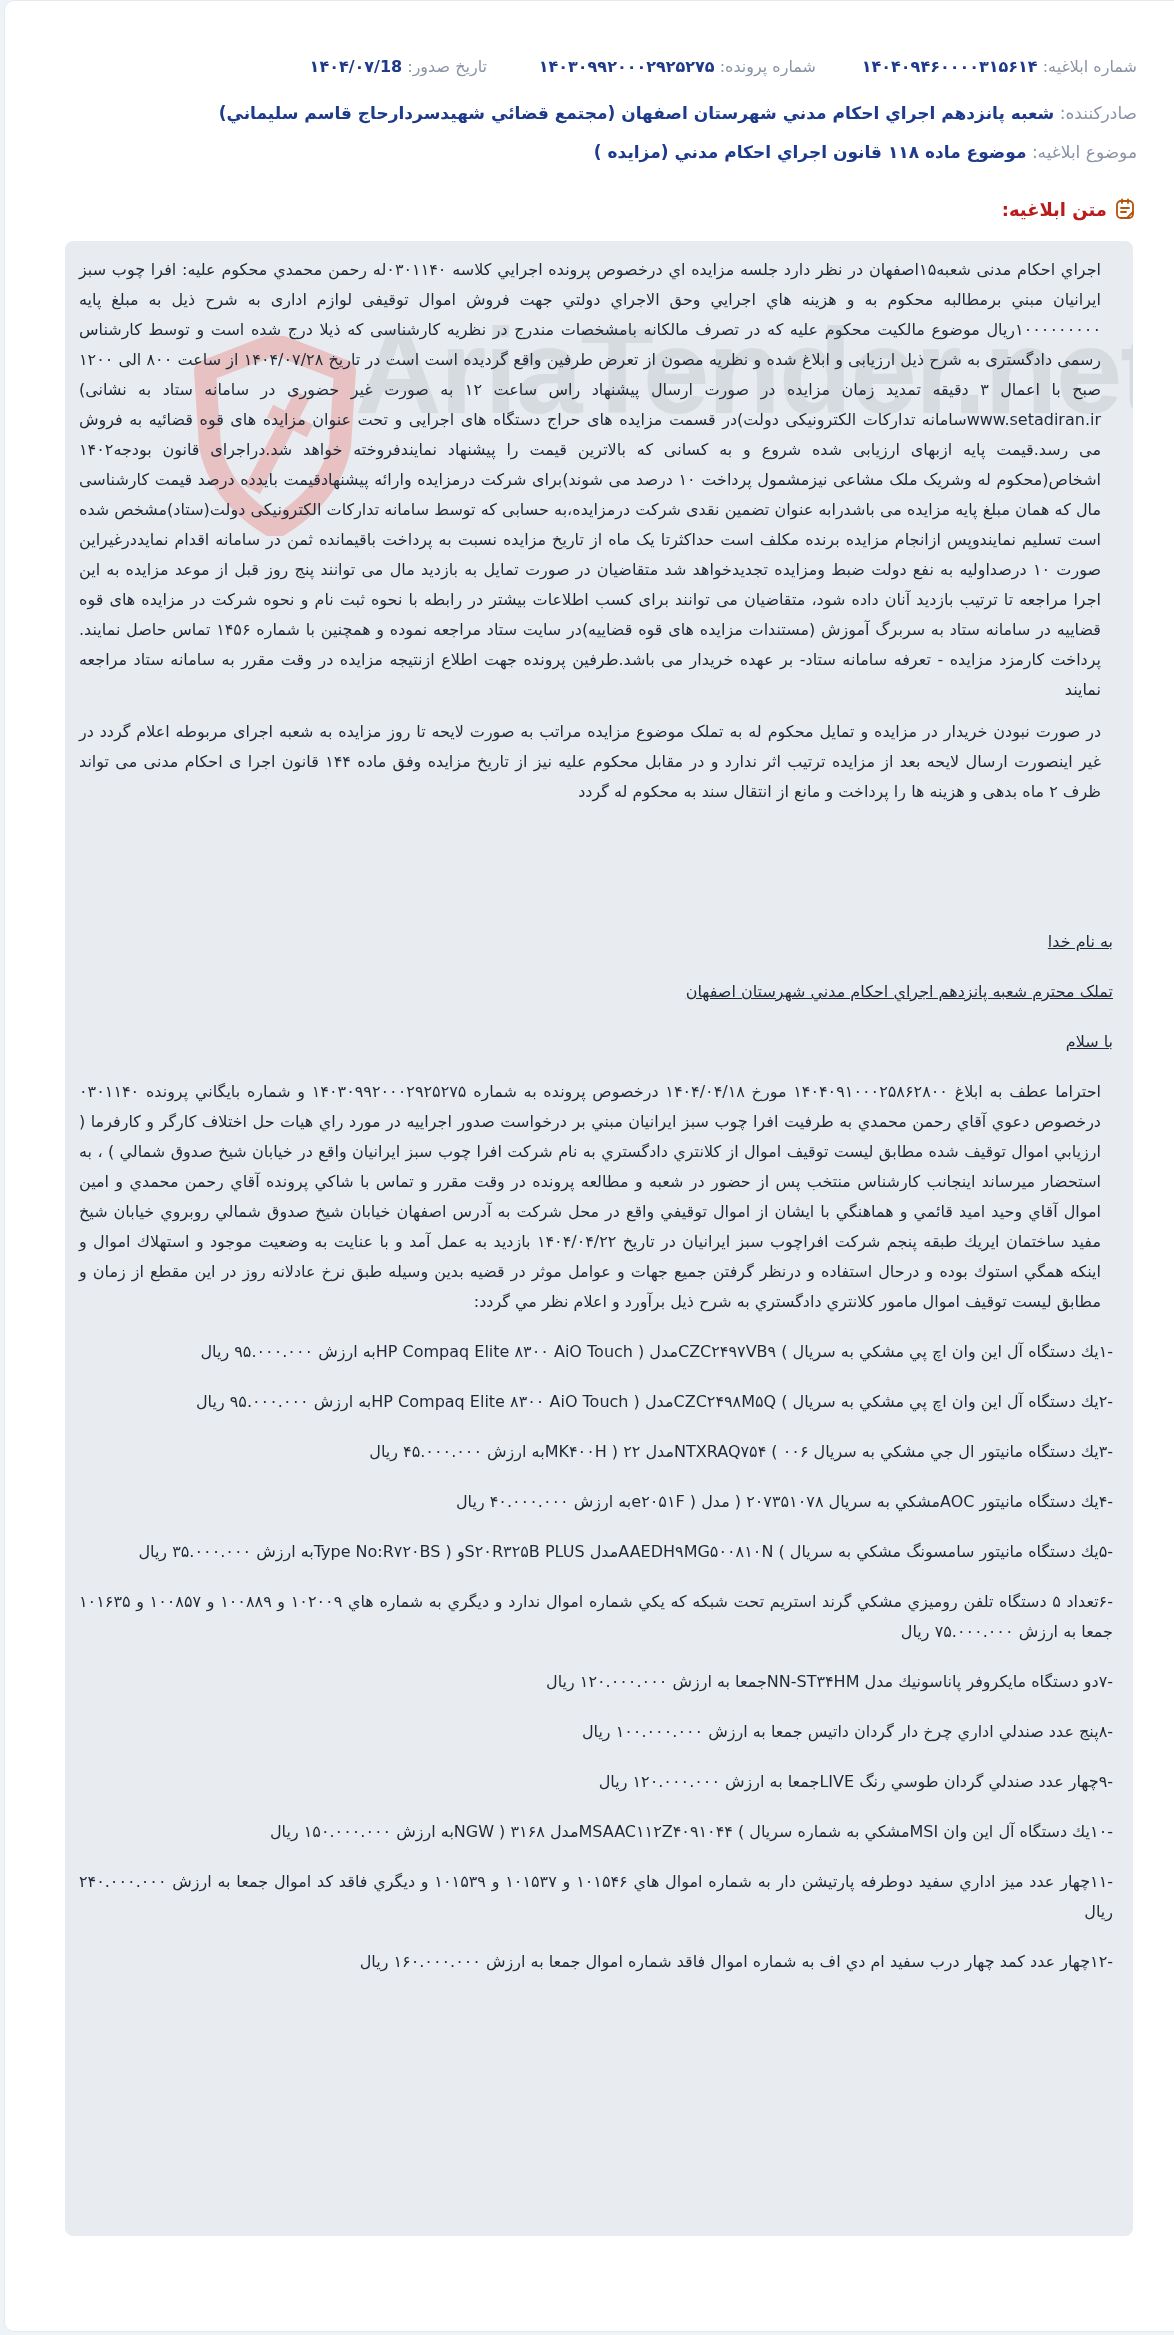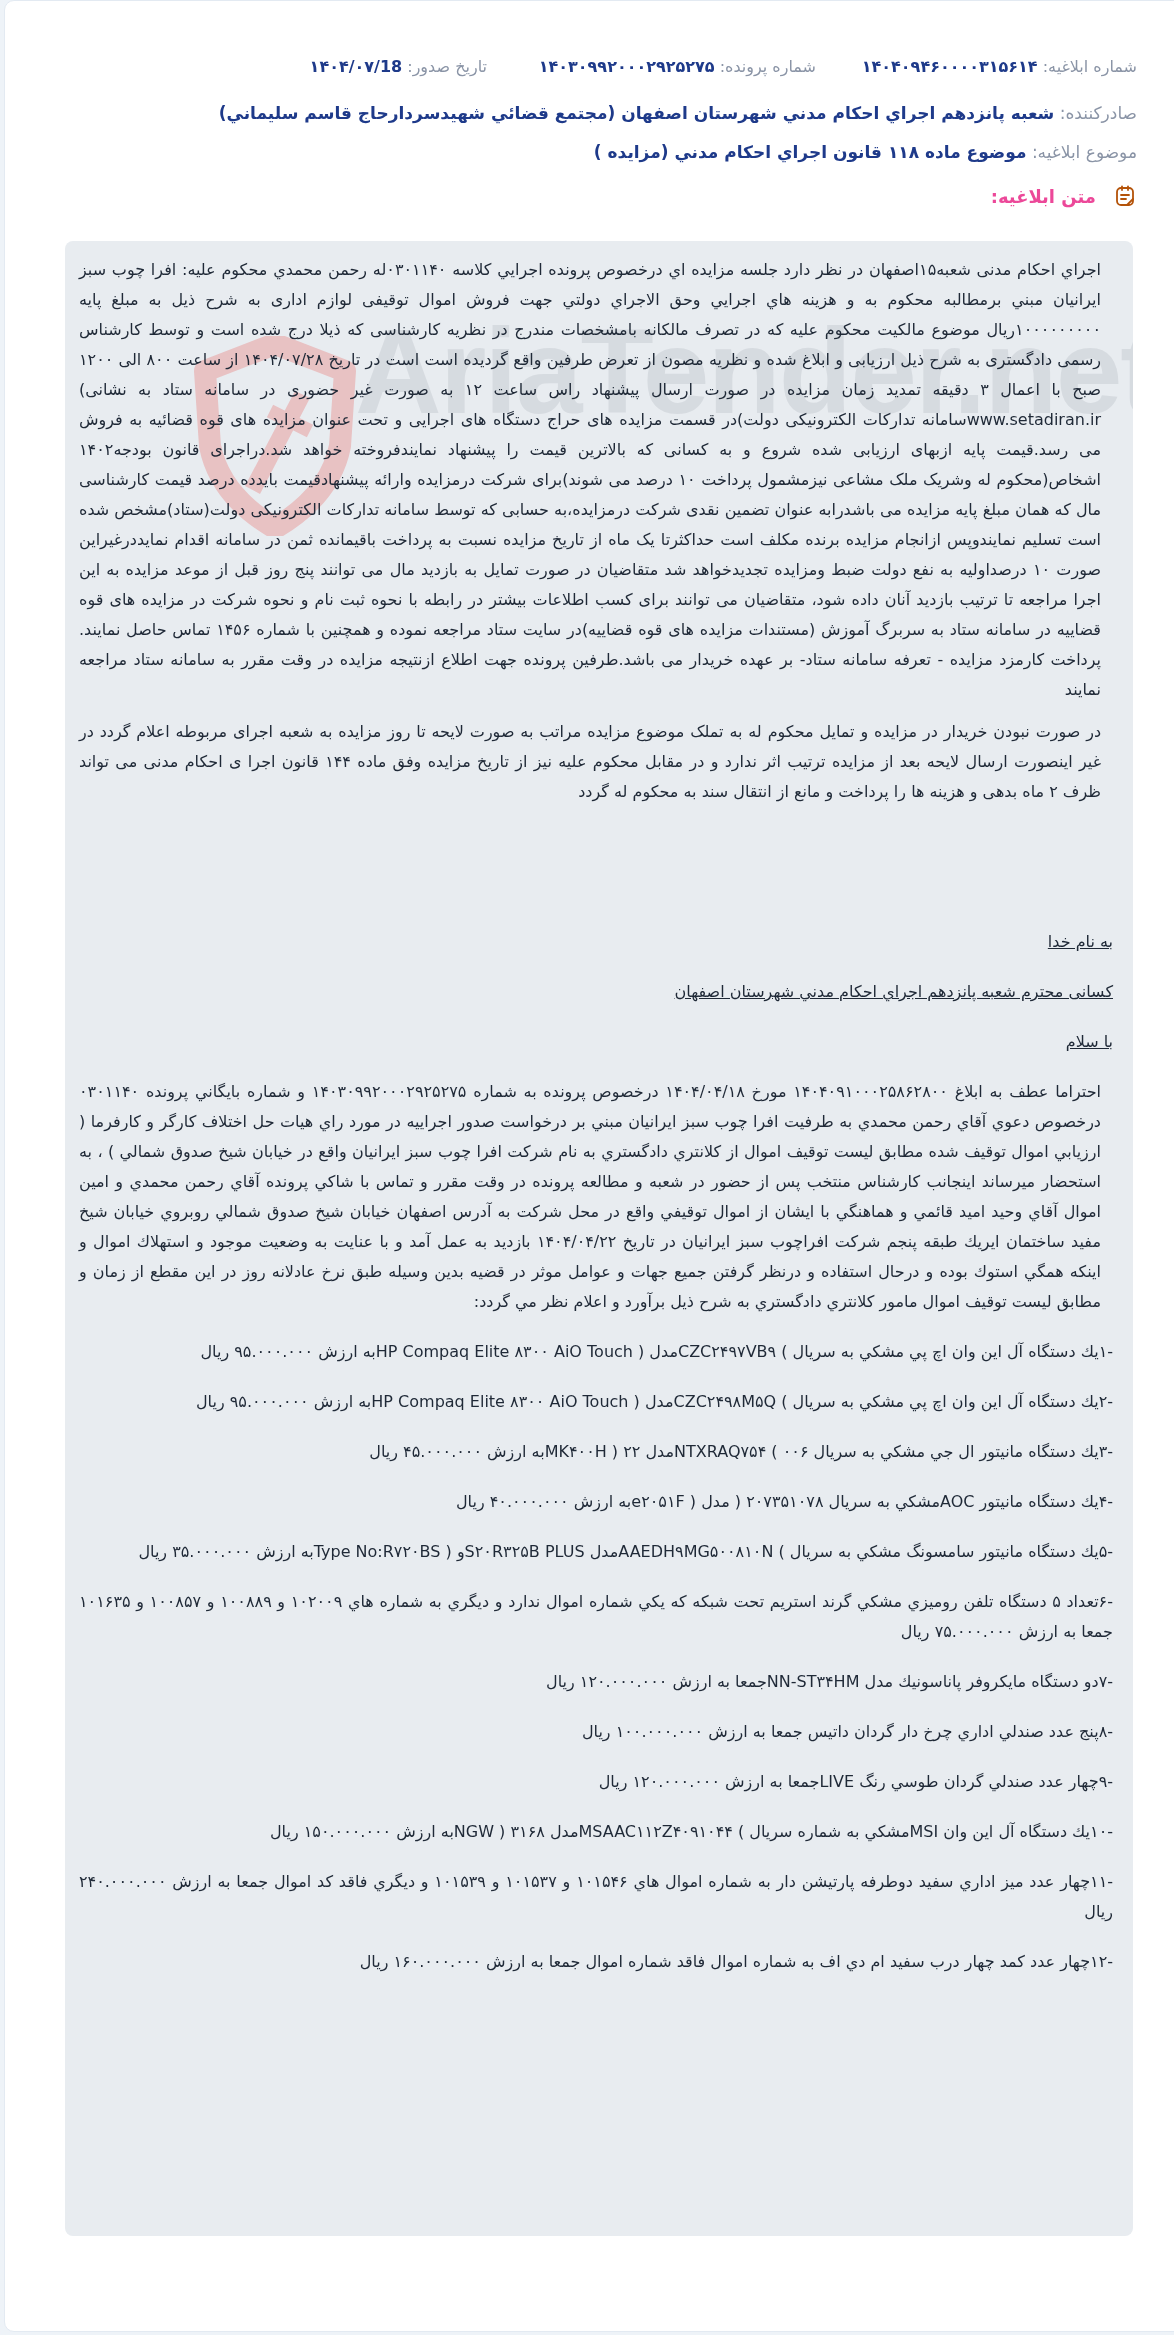--- a/index.html
+++ b/index.html
@@ -56,26 +56,26 @@
     }
     .line .val {
       color: #1e3a8a;
       font-weight: bold;
     }
     .issuer-line { top: 102px; }
     .subject-line { top: 141px; }
 
     .section-title {
       position: absolute;
-      top: 183px;
+      top: 196px;
       right: 46px;
       display: flex;
       align-items: center;
-      gap: 17px;
-      color: #ec4899;
+      gap: 6px;
+      color: #b91c1c;
       font-weight: bold;
       font-size: 18px;
     }
     .section-title svg { display: block; }
 
     .body-panel {
       position: absolute;
       top: 240px;
       left: 60px;
       width: 1068px;
@@ -187,21 +187,21 @@
       </svg>
       <span class="wm-text">AriaTender.net</span>
     </div>
 
     <p class="para">اجراي احكام مدنی شعبه۱۵اصفهان در نظر دارد جلسه مزايده اي درخصوص پرونده اجرايي كلاسه ۰۳۰۱۱۴۰له  رحمن محمدي محكوم عليه: افرا چوب سبز ايرانيان  مبني برمطالبه  محكوم به و هزينه هاي اجرايي وحق الاجراي دولتي جهت فروش اموال توقيفی لوازم اداری به شرح ذيل  به مبلغ پايه ۱۰۰۰۰۰۰۰۰۰ريال موضوع مالكيت محكوم عليه  كه در تصرف مالكانه بامشخصات مندرج در نظريه كارشناسی كه ذيلا درج شده است و توسط كارشناس رسمی دادگستری به شرح ذيل ارزيابی و ابلاغ شده و نظريه مصون از تعرض طرفين واقع گرديده است است در تاريخ ۱۴۰۴/۰۷/۲۸ از ساعت ۸۰۰ الی ۱۲۰۰ صبح با اعمال ۳ دقيقه تمديد زمان مزايده در صورت ارسال پيشنهاد  راس ساعت ۱۲ به صورت غير حضوری در سامانه ستاد به نشانی) www.setadiran.irسامانه تداركات الكترونيكی دولت)در قسمت مزايده های حراج دستگاه های اجرايی و تحت عنوان مزايده های قوه قضائيه به فروش می رسد.قيمت پايه ازبهای ارزيابی شده شروع و به كسانی كه بالاترين قيمت را پيشنهاد نمايندفروخته خواهد شد.دراجرای قانون بودجه۱۴۰۲ اشخاص(محكوم له وشريک ملک مشاعی نيزمشمول پرداخت ۱۰ درصد می شوند)برای شركت درمزايده وارائه پيشنهادقيمت بايدده درصد قيمت كارشناسی مال كه همان مبلغ پايه مزايده می باشدرابه عنوان تضمين نقدی شركت درمزايده،به حسابی كه توسط سامانه تداركات الكترونيكی دولت(ستاد)مشخص شده است تسليم نمايندوپس ازانجام مزايده برنده مكلف است حداكثرتا يک ماه از تاريخ مزايده نسبت به پرداخت باقيمانده ثمن در سامانه اقدام نمايددرغيراين صورت ۱۰ درصداوليه به نفع دولت ضبط ومزايده تجديدخواهد شد متقاضيان در صورت تمايل به بازديد مال  می توانند پنج روز قبل از موعد مزايده به اين اجرا مراجعه تا ترتيب بازديد آنان داده شود، متقاضيان می توانند برای كسب اطلاعات بيشتر در رابطه با نحوه ثبت نام و نحوه شركت در مزايده های قوه قضاييه در سامانه ستاد به سربرگ آموزش (مستندات مزايده های قوه قضاييه)در سايت ستاد مراجعه نموده و همچنين با شماره ۱۴۵۶ تماس حاصل نمايند. پرداخت كارمزد مزايده - تعرفه سامانه ستاد- بر عهده خريدار می باشد.طرفين پرونده جهت اطلاع ازنتيجه مزايده در وقت مقرر به سامانه ستاد مراجعه نمايند</p>
     <p class="para">در صورت نبودن خريدار در مزايده و تمايل محكوم له به تملک موضوع مزايده مراتب به صورت لايحه تا روز مزايده  به شعبه  اجرای مربوطه اعلام گردد در غير اينصورت ارسال لايحه بعد از مزايده ترتيب اثر ندارد  و در مقابل محكوم عليه نيز از تاريخ مزايده وفق ماده ۱۴۴ قانون اجرا ی احكام مدنی می تواند ظرف ۲ ماه بدهی و هزينه ها را پرداخت و مانع از انتقال سند به محكوم له گردد</p>
 
     <div class="para-gap"></div>
 
     <p class="simple-line">به نام خدا</p>
-    <p class="simple-line">كسانی محترم شعبه پانزدهم اجراي احكام مدني شهرستان اصفهان</p>
+    <p class="simple-line">تملک محترم شعبه پانزدهم اجراي احكام مدني شهرستان اصفهان</p>
     <p class="simple-line">با سلام</p>
 
     <p class="para" style="margin-bottom:20px;">احتراما عطف به ابلاغ ۱۴۰۴۰۹۱۰۰۰۲۵۸۶۲۸۰۰ مورخ ۱۴۰۴/۰۴/۱۸ درخصوص پرونده به شماره ۱۴۰۳۰۹۹۲۰۰۰۲۹۲۵۲۷۵ و شماره بايگاني پرونده ۰۳۰۱۱۴۰ درخصوص دعوي آقاي رحمن محمدي به طرفيت افرا چوب سبز ايرانيان مبني بر درخواست صدور اجراييه در مورد راي هيات حل اختلاف كارگر و كارفرما ( ارزيابي اموال توقيف شده مطابق ليست توقيف اموال از كلانتري دادگستري به نام شركت افرا چوب سبز ايرانيان واقع در خيابان شيخ صدوق شمالي ) ، به استحضار ميرساند  اينجانب كارشناس منتخب پس از حضور در شعبه و مطالعه پرونده در وقت مقرر و تماس با شاكي پرونده آقاي رحمن محمدي و امين اموال آقاي وحيد اميد قائمي و هماهنگي با ايشان از اموال توقيفي واقع در محل شركت به آدرس اصفهان خيابان شيخ صدوق شمالي روبروي خيابان شيخ مفيد ساختمان ايريك طبقه پنجم شركت افراچوب سبز ايرانيان در تاريخ ۱۴۰۴/۰۴/۲۲ بازديد به عمل آمد و با عنايت به وضعيت موجود و استهلاك اموال و اينكه همگي استوك بوده و درحال استفاده و درنظر گرفتن جميع جهات و عوامل موثر در قضيه بدين وسيله طبق نرخ عادلانه روز در اين مقطع از زمان و مطابق ليست توقيف اموال مامور كلانتري دادگستري به شرح ذيل برآورد و اعلام نظر مي گردد:</p>
 
     <p class="item-line">-۱يك دستگاه آل اين وان اچ پي مشكي به سريال  ) CZC۲۴۹۷VB۹مدل  ( HP Compaq Elite ۸۳۰۰ AiO Touchبه ارزش ۹۵.۰۰۰.۰۰۰ ريال</p>
     <p class="item-line">-۲يك دستگاه آل اين وان اچ پي مشكي به سريال  ) CZC۲۴۹۸M۵Qمدل  ( HP Compaq Elite ۸۳۰۰ AiO Touchبه ارزش ۹۵.۰۰۰.۰۰۰ ريال</p>
     <p class="item-line">-۳يك دستگاه مانيتور ال جي مشكي به سريال ۰۰۶ ) NTXRAQ۷۵۴مدل ۲۲ ( MK۴۰۰Hبه ارزش ۴۵.۰۰۰.۰۰۰ ريال</p>
     <p class="item-line">-۴يك دستگاه مانيتور  AOCمشكي به سريال ۲۰۷۳۵۱۰۷۸ ( مدل  ( e۲۰۵۱Fبه ارزش ۴۰.۰۰۰.۰۰۰ ريال</p>
     <p class="item-line">-۵يك دستگاه مانيتور سامسونگ مشكي به سريال  ) AAEDH۹MG۵۰۰۸۱۰Nمدل  S۲۰R۳۲۵B PLUSو  ( Type No:R۷۲۰BSبه ارزش ۳۵.۰۰۰.۰۰۰ ريال</p>
     <p class="item-line">-۶تعداد ۵ دستگاه تلفن روميزي مشكي گرند استريم تحت شبكه كه يكي شماره اموال ندارد و ديگري به شماره هاي ۱۰۲۰۰۹ و ۱۰۰۸۸۹ و ۱۰۰۸۵۷ و ۱۰۱۶۳۵ جمعا به ارزش ۷۵.۰۰۰.۰۰۰ ريال</p>

